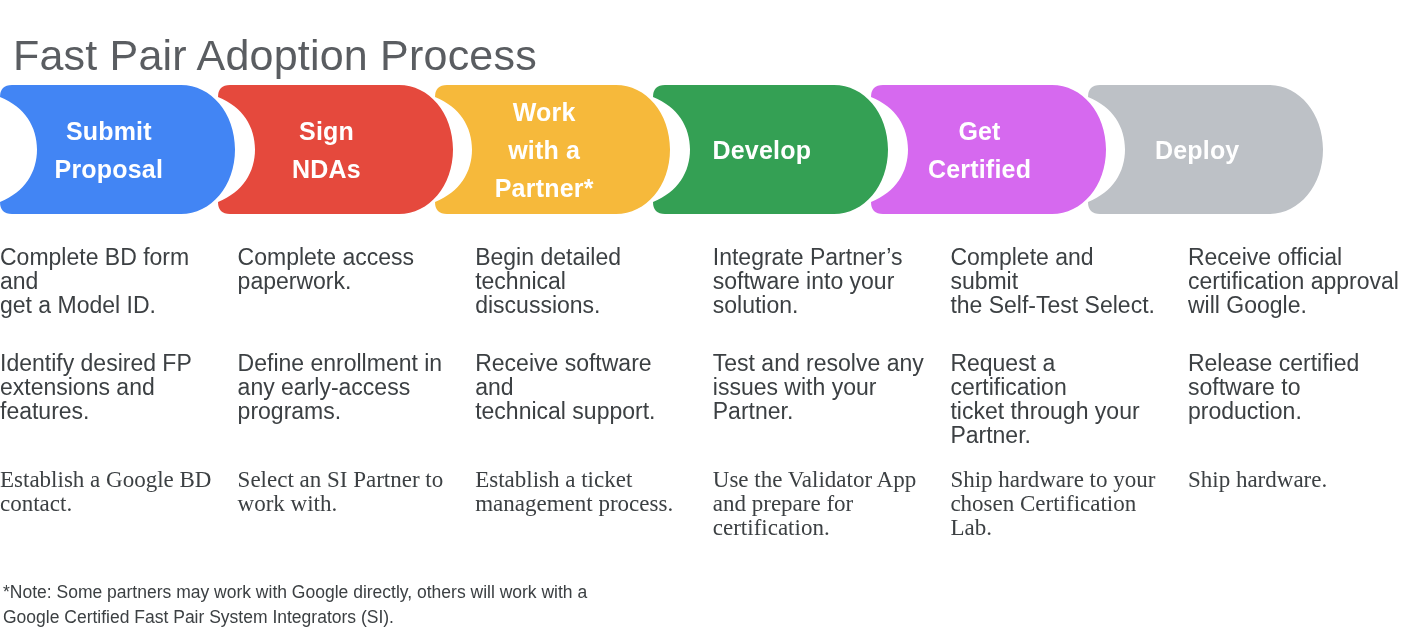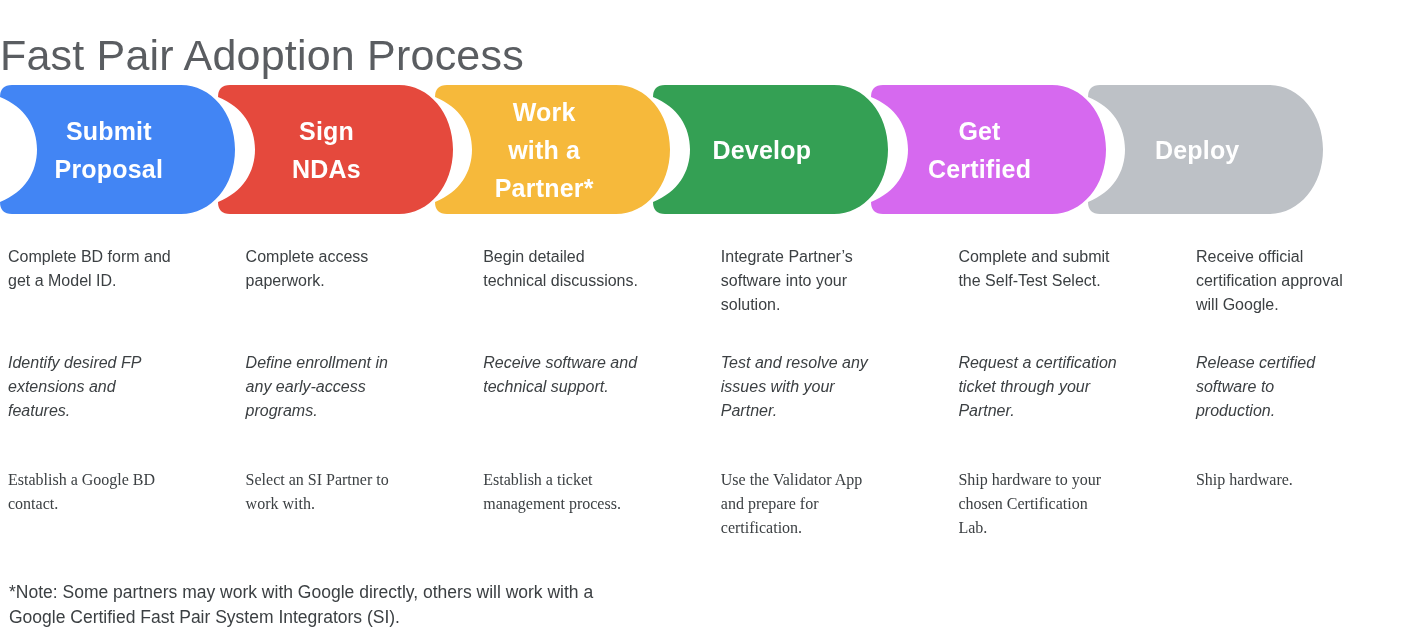--- a/index.html
+++ b/index.html
@@ -6,21 +6,21 @@
   body {
     width: 1423px;
     height: 632px;
     background: #ffffff;
     font-family: "Liberation Sans", sans-serif;
     position: relative;
     overflow: hidden;
   }
   .page-title {
     position: absolute;
-    left: 0;
+    left: 13px;
     top: 1px;
     font-size: 43px;
     line-height: 50px;
     font-weight: 400;
     color: #5a5d61;
     letter-spacing: 0.2px;
   }
   .steps-row {
     position: absolute;
     left: 0;
@@ -63,33 +63,33 @@
     height: 330px;
     display: flex;
     justify-content: space-between;
   }
   .notes-col {
     position: relative;
     width: 235px;
   }
   .note {
     position: absolute;
-    left: 8px;
+    left: 0;
     width: 212px;
-    font-size: 16px;
+    font-size: 23px;
     line-height: 24px;
     color: #3c4043;
     white-space: pre-line;
   }
   .note.n1 { top: 0; }
-  .note.n2 { top: 106px; font-style: italic; }
+  .note.n2 { top: 106px; }
   .note.n3 { top: 223px; font-family: Liberation Serif, serif; }
   .footnote {
     position: absolute;
-    left: 9px;
+    left: 3px;
     top: 580px;
     font-size: 17.5px;
     line-height: 24.5px;
     color: #3c4043;
     white-space: pre-line;
   }
 </style>
 </head>
 <body>
 

